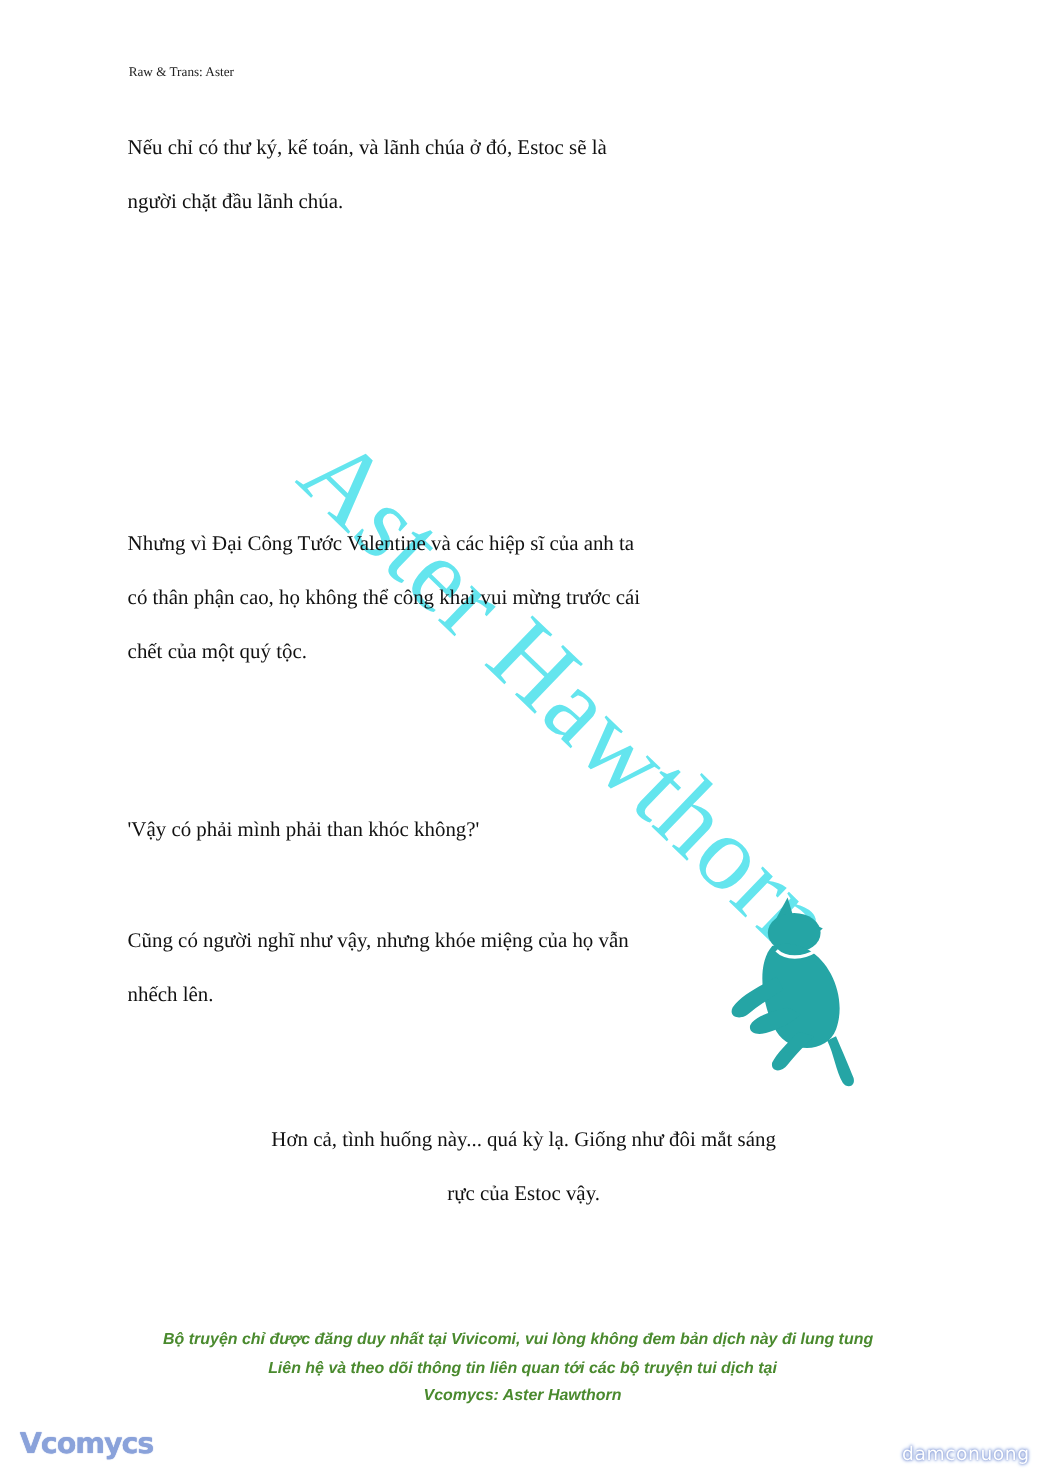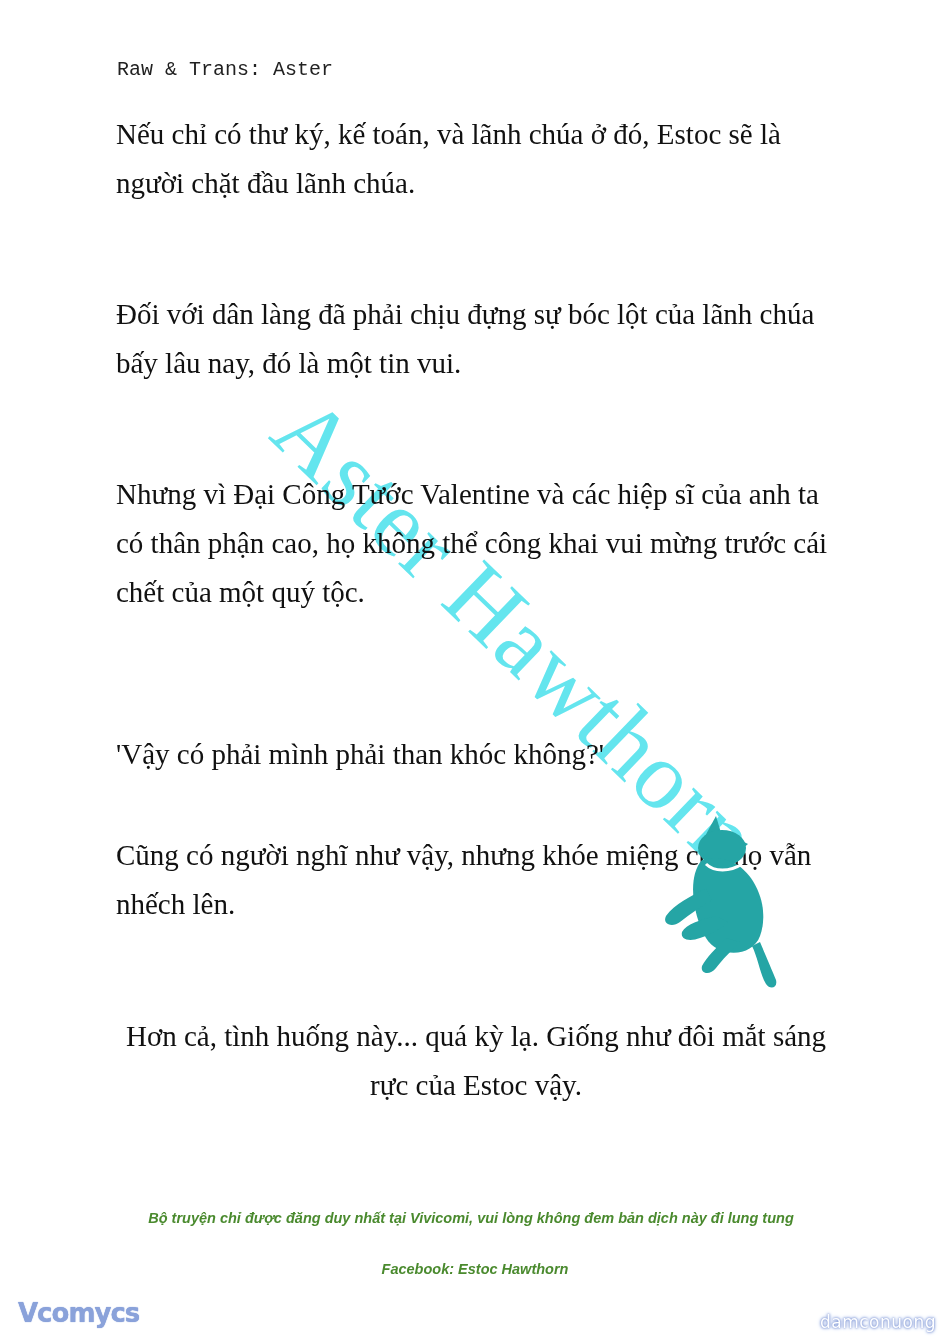--- a/index.html
+++ b/index.html
@@ -16,31 +16,31 @@
     .page {
       position: absolute;
       left: 0; top: 0;
       width: 950px; height: 1343px;
       background: #ffffff;
     }
     .header-credit {
       position: absolute;
       left: 117px;
       top: 58px;
-      font-family: Liberation Mono, monospace;
-      font-size: 20px;
+      font-family: Liberation Serif, serif;
+      font-size: 12px;
       color: #222222;
       z-index: 3;
     }
     .para {
       position: absolute;
       left: 116px;
       width: 720px;
       font-family: "Liberation Serif", serif;
-      font-size: 29px;
+      font-size: 19px;
       line-height: 49px;
       color: #111111;
       z-index: 3;
       white-space: pre-line;
     }
     .p1 { top: 110px; }
     .p2 { top: 290px; }
     .p3 { top: 470px; }
     .p4 { top: 730px; }
     .p5 { top: 831px; }
@@ -111,22 +111,20 @@
   </style>
 </head>
 <body>
 
 <div class="page">
 
   <div class="header-credit">Raw &amp; Trans: Aster</div>
 
   <div class="para p1">Nếu chỉ có thư ký, kế toán, và lãnh chúa ở đó, Estoc sẽ là
 người chặt đầu lãnh chúa.</div>
-  <div class="para p2">Đối với dân làng đã phải chịu đựng sự bóc lột của lãnh chúa
-bấy lâu nay, đó là một tin vui.</div>
   <div class="para p3">Nhưng vì Đại Công Tước Valentine và các hiệp sĩ của anh ta
 có thân phận cao, họ không thể công khai vui mừng trước cái
 chết của một quý tộc.</div>
   <div class="para p4">'Vậy có phải mình phải than khóc không?'</div>
   <div class="para p5">Cũng có người nghĩ như vậy, nhưng khóe miệng của họ vẫn
 nhếch lên.</div>
   <div class="para p6">Hơn cả, tình huống này... quá kỳ lạ. Giống như đôi mắt sáng
 rực của Estoc vậy.</div>
 
   <div class="watermark">Aster Hawthorn</div>
@@ -146,18 +144,19 @@
 
       <path d="M70 130 C60 140 50 150 46 158 C44 166 54 168 60 160 C66 152 76 142 84 134 Z"></path>
 
       <path d="M96 138 C102 150 104 166 110 176 C114 182 122 180 120 172 C116 162 110 148 104 134 Z"></path>
     </g>
 
     <path d="M50 56 C58 64 74 64 86 56" fill="none" stroke="#ffffff" stroke-width="3"></path>
   </svg>
 
   <div class="footer f1">Bộ truyện chỉ được đăng duy nhất tại Vivicomi, vui lòng không đem bản dịch này đi lung tung</div>
-  <div class="footer f3">Facebook: Estoc Hawthorn</div>
+  <div class="footer f2">Liên hệ và theo dõi thông tin liên quan tới các bộ truyện tui dịch tại</div>
+  <div class="footer f3">Vcomycs: Aster Hawthorn</div>
 
   <div class="logo-vcomycs">Vcomycs</div>
   <div class="logo-damconuong">damconuong</div>
 
 </div>
 
 </body></html>

